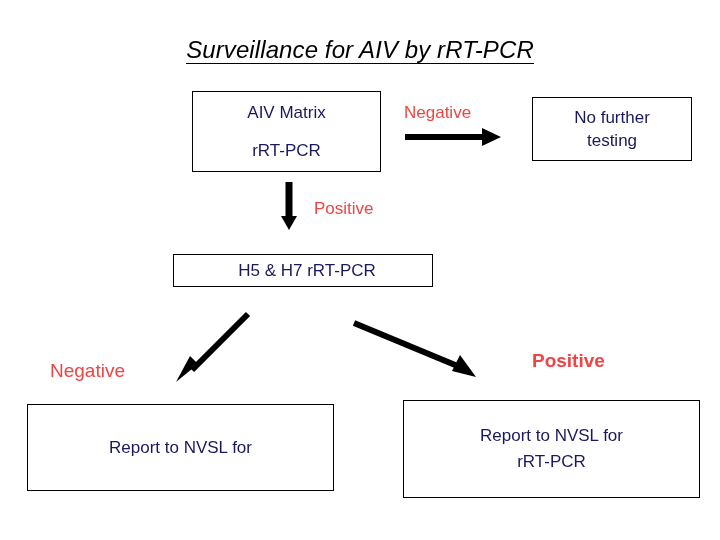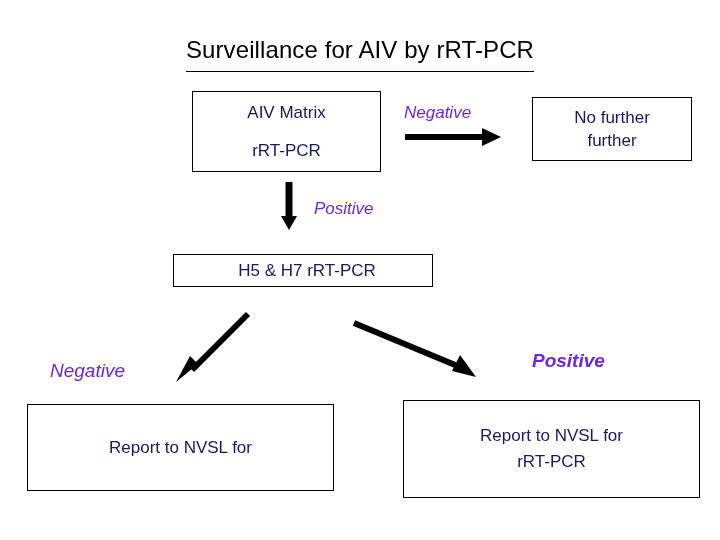--- a/index.html
+++ b/index.html
@@ -24,21 +24,22 @@
     left: 0;
     top: 36px;
     width: 720px;
     text-align: center;
     font-size: 24px;
     color: #000000;
     letter-spacing: 0.1px;
   }
   .title span {
     border-bottom: 1.5px solid #000000;
-    padding-bottom: 8px;
+    padding-bottom: 0;
+    font-style: italic;
   }
   .box {
     position: absolute;
     border: 1px solid #000000;
     background: #ffffff;
     box-sizing: border-box;
     display: flex;
     flex-direction: column;
     align-items: center;
     justify-content: center;
@@ -88,24 +89,23 @@
     left: 403px;
     top: 400px;
     width: 297px;
     height: 98px;
   }
   #box-report-right .line + .line {
     margin-top: 6px;
   }
   .edge-label {
     position: absolute;
-    color: #6d28d9;
+    color: #ef4444;
     font-size: 17px;
     white-space: nowrap;
-    font-style: italic;
   }
   #label-negative-top {
     left: 404px;
     top: 103px;
   }
   #label-positive-mid {
     left: 314px;
     top: 199px;
   }
   #label-negative-bottom {
@@ -156,21 +156,21 @@
 
   <div class="edge-label" id="label-negative-top">Negative</div>
 
   <svg class="arrow-svg" id="arrow-right-top" width="102" height="26" viewBox="0 0 102 26">
     <line x1="5" y1="13" x2="84" y2="13" stroke="#000000" stroke-width="6"></line>
     <polygon points="82,4 101,13 82,22" fill="#000000"></polygon>
   </svg>
 
   <div class="box" id="box-nofurther">
     <span class="line">No further</span>
-    <span class="line">further</span>
+    <span class="line">testing</span>
   </div>
 
   <svg class="arrow-svg" id="arrow-down-mid" width="30" height="52" viewBox="0 0 30 52">
     <line x1="13" y1="2" x2="13" y2="38" stroke="#000000" stroke-width="7"></line>
     <polygon points="5,36 21,36 13,50" fill="#000000"></polygon>
   </svg>
 
   <div class="edge-label" id="label-positive-mid">Positive</div>
 
   <div class="box" id="box-h5h7">

